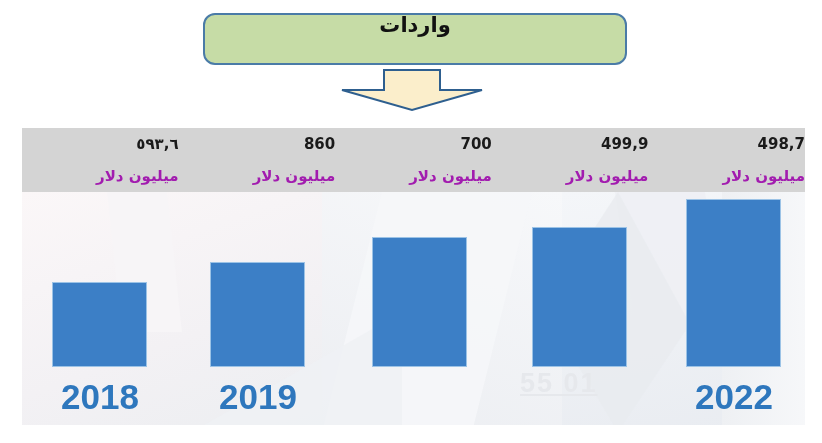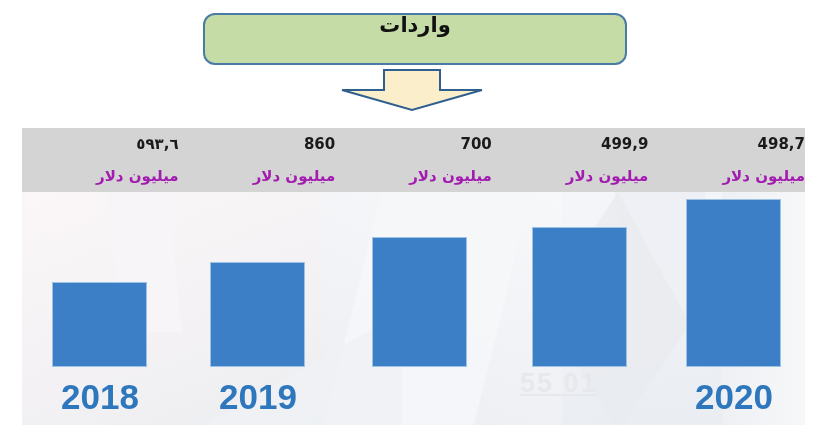--- a/index.html
+++ b/index.html
@@ -161,17 +161,17 @@
       <div class="bar" style="left:30px;height:85px;"></div>
       <div class="bar" style="left:188px;height:105px;"></div>
       <div class="bar" style="left:350px;height:130px;"></div>
       <div class="bar" style="left:510px;height:140px;"></div>
       <div class="bar" style="left:664px;height:168px;"></div>
     </div>
 
     <div class="years">
       <span class="year" style="left:8px;">2018</span>
       <span class="year" style="left:166px;">2019</span>
-      <span class="year" style="left:642px;">2020</span>
+      <span class="year" style="left:642px;">2022</span>
     </div>
 
   </div>
 </div>
 
 </body></html>

